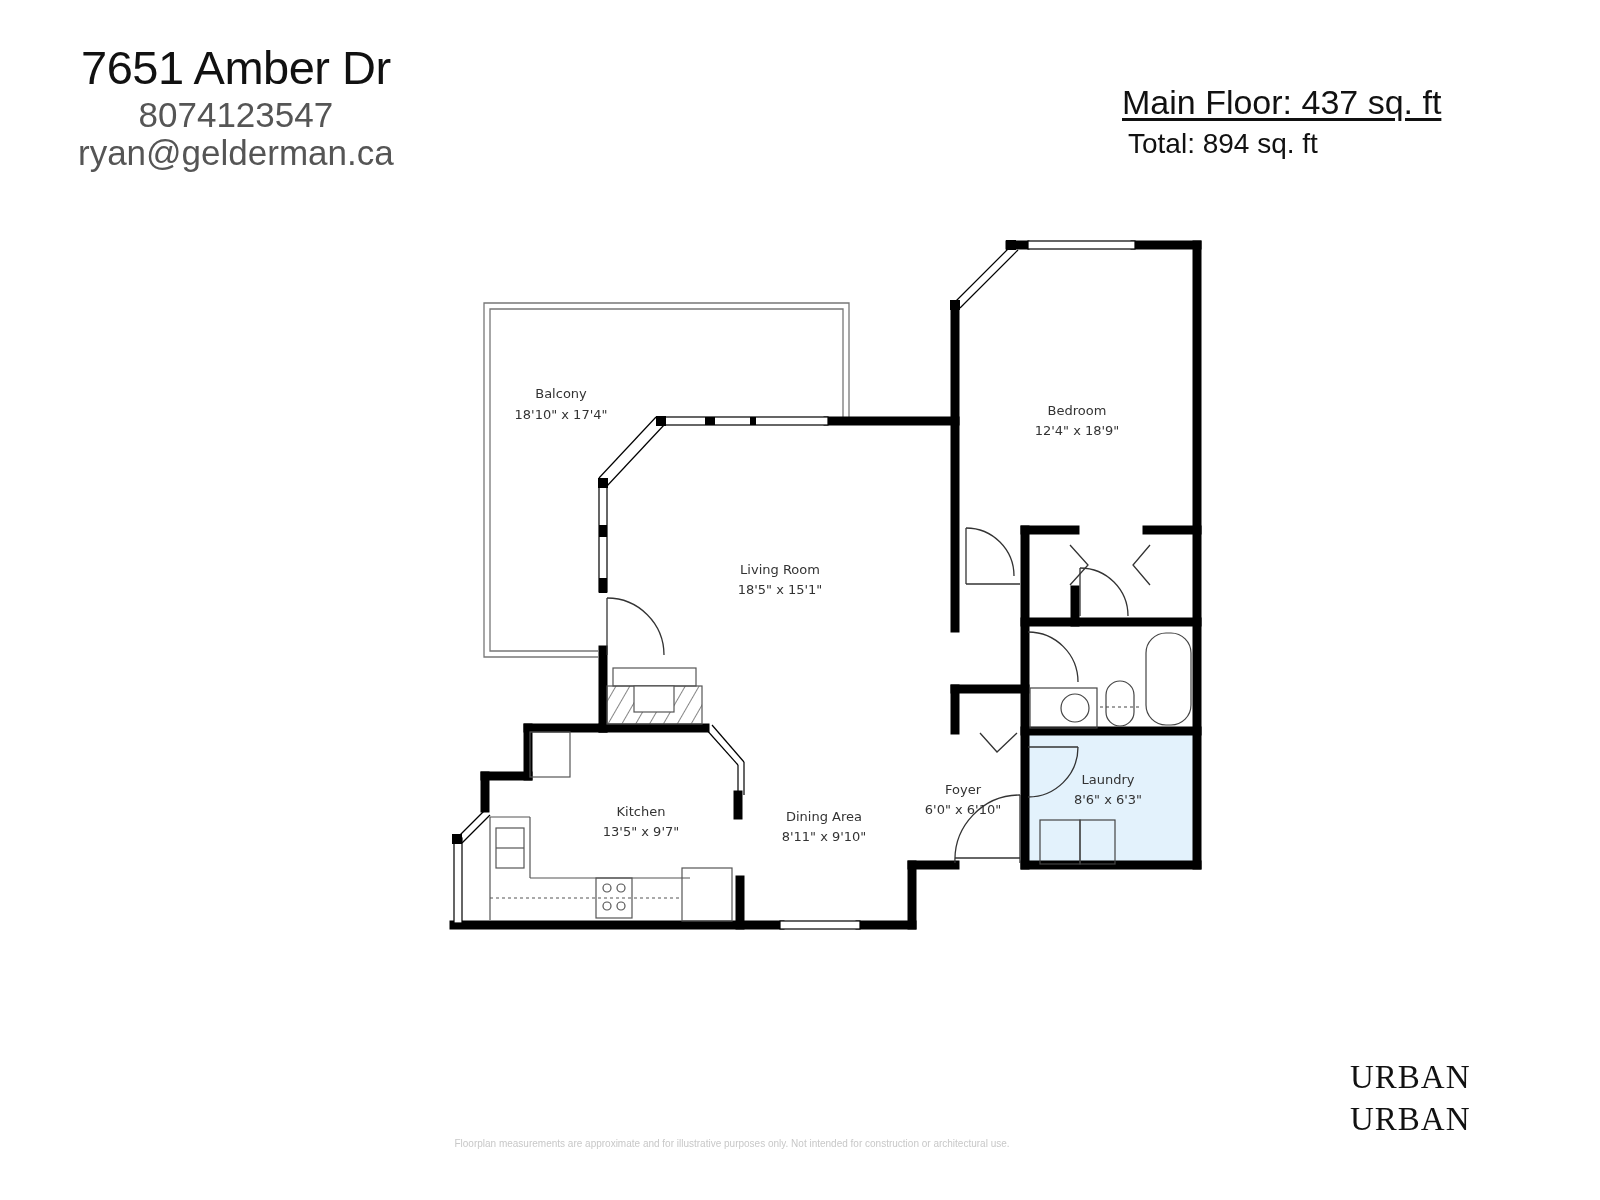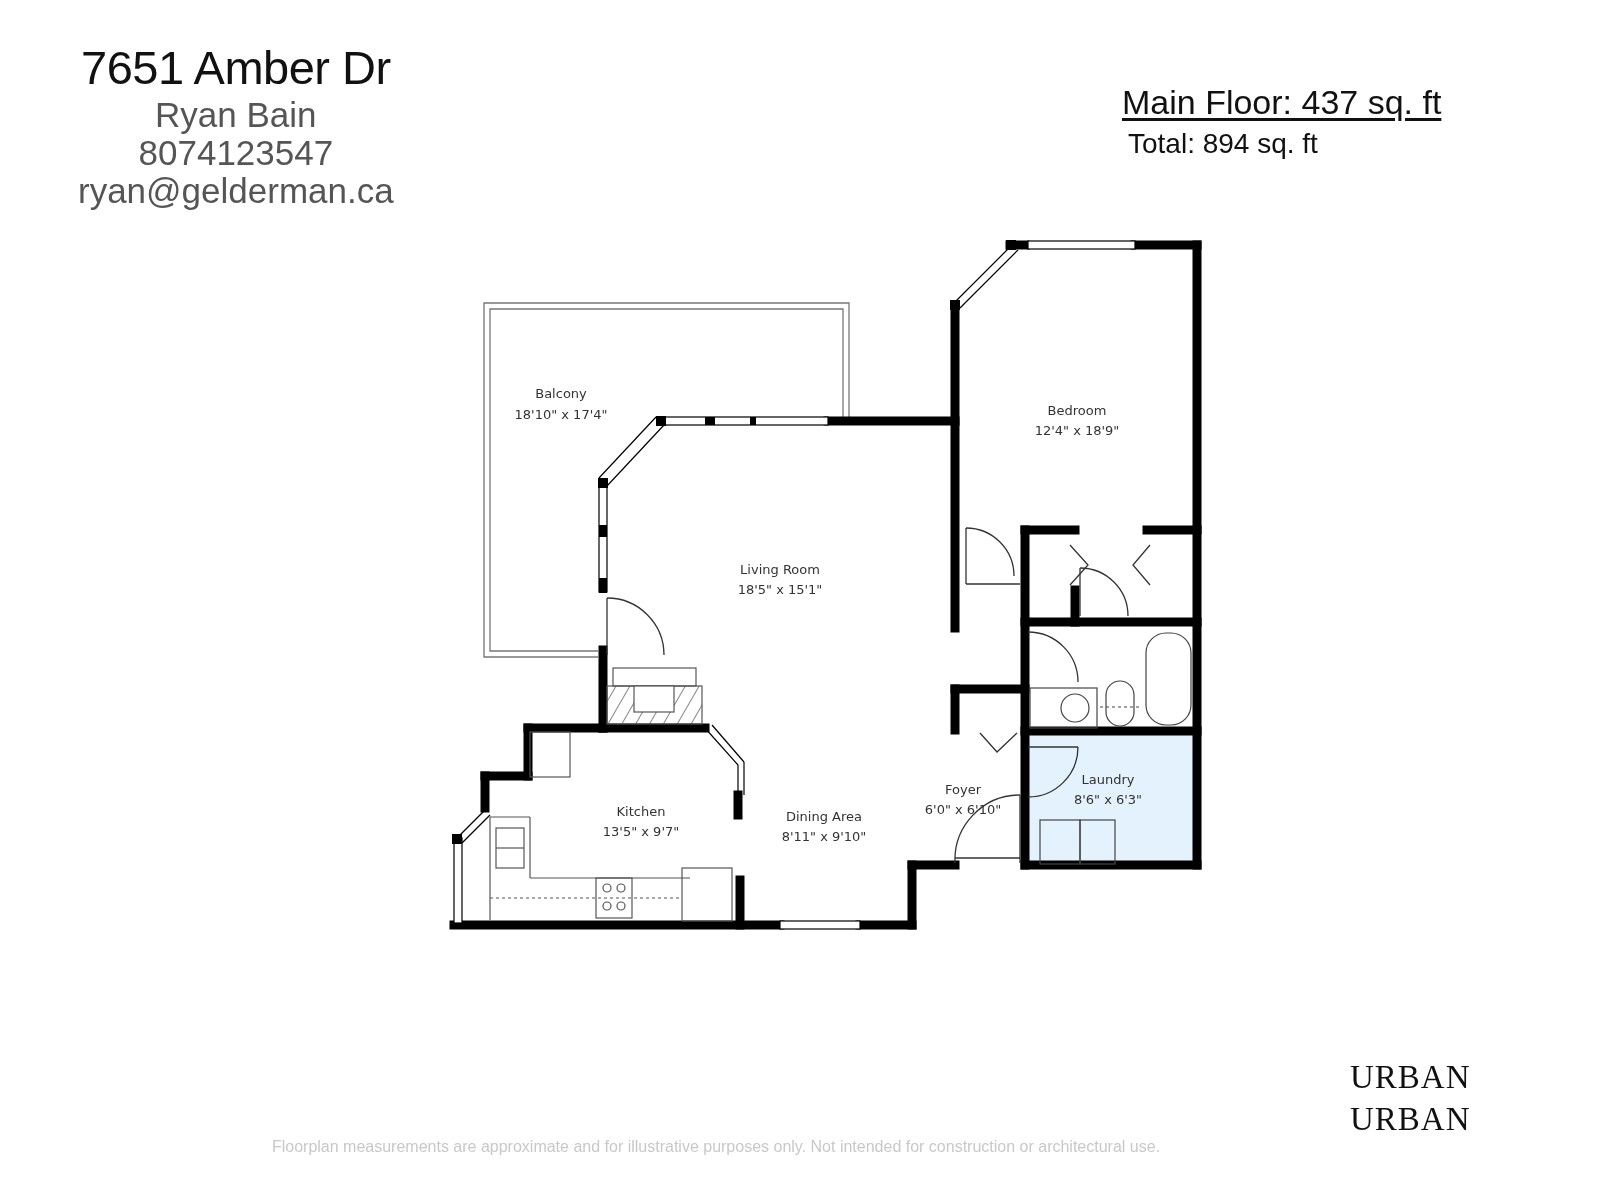--- a/index.html
+++ b/index.html
@@ -4,30 +4,29 @@
 <style>
   html, body { margin:0; padding:0; background:#ffffff; }
   body { width:1600px; height:1200px; position:relative; overflow:hidden; font-family:"DejaVu Sans", sans-serif; }
   .header { position:absolute; left:78px; top:40px;text-align:center; }
   .addr { font-family:"Liberation Sans", sans-serif; font-size:47px; color:#111; line-height:56px; letter-spacing:-0.5px; }
   .contact { font-family:"Liberation Sans", sans-serif; font-size:35px; color:#555; line-height:38px; }
   .area { position:absolute; left:1122px; top:80px; font-family:"Liberation Sans", sans-serif; }
   .area .main { font-size:34px; color:#111; text-decoration:underline; text-underline-offset:4px; line-height:44px; }
   .area .total { font-size:28px; font-weight:normal; color:#111; margin-left:6px; line-height:40px; }
   .brand { position:absolute; left:1350px; top:1010px; font-family:"Liberation Serif", serif; font-size:33px; color:#111; line-height:42px; letter-spacing:1px;margin-top:46px; }
-  .disclaimer { position:absolute; left:0; width:1432px; top:1138px; text-align:center; font-family:"Liberation Sans", sans-serif; font-size:16px; color:#c8c8c8; }
+  .disclaimer { position:absolute; left:16px; width:1432px; top:1138px; text-align:center; font-family:"Liberation Sans", sans-serif; font-size:10px; color:#c8c8c8; }
   svg.plan { position:absolute; left:0; top:0; }
   .lbl { font-family:"DejaVu Sans", sans-serif; font-size:13px; fill:#333; text-anchor:middle; }
 </style>
 </head>
 <body>
 
 <div class="header">
   <div class="addr">7651 Amber Dr</div>
-  <div class="contact">Ryan Bain</div>
   <div class="contact">8074123547</div>
   <div class="contact">ryan@gelderman.ca</div>
 </div>
 
 <div class="area">
   <div class="main">Main Floor: 437 sq. ft</div>
   <div class="total">Total: 894 sq. ft</div>
 </div>
 
 <svg class="plan" width="1600" height="1200" viewBox="0 0 1600 1200">

